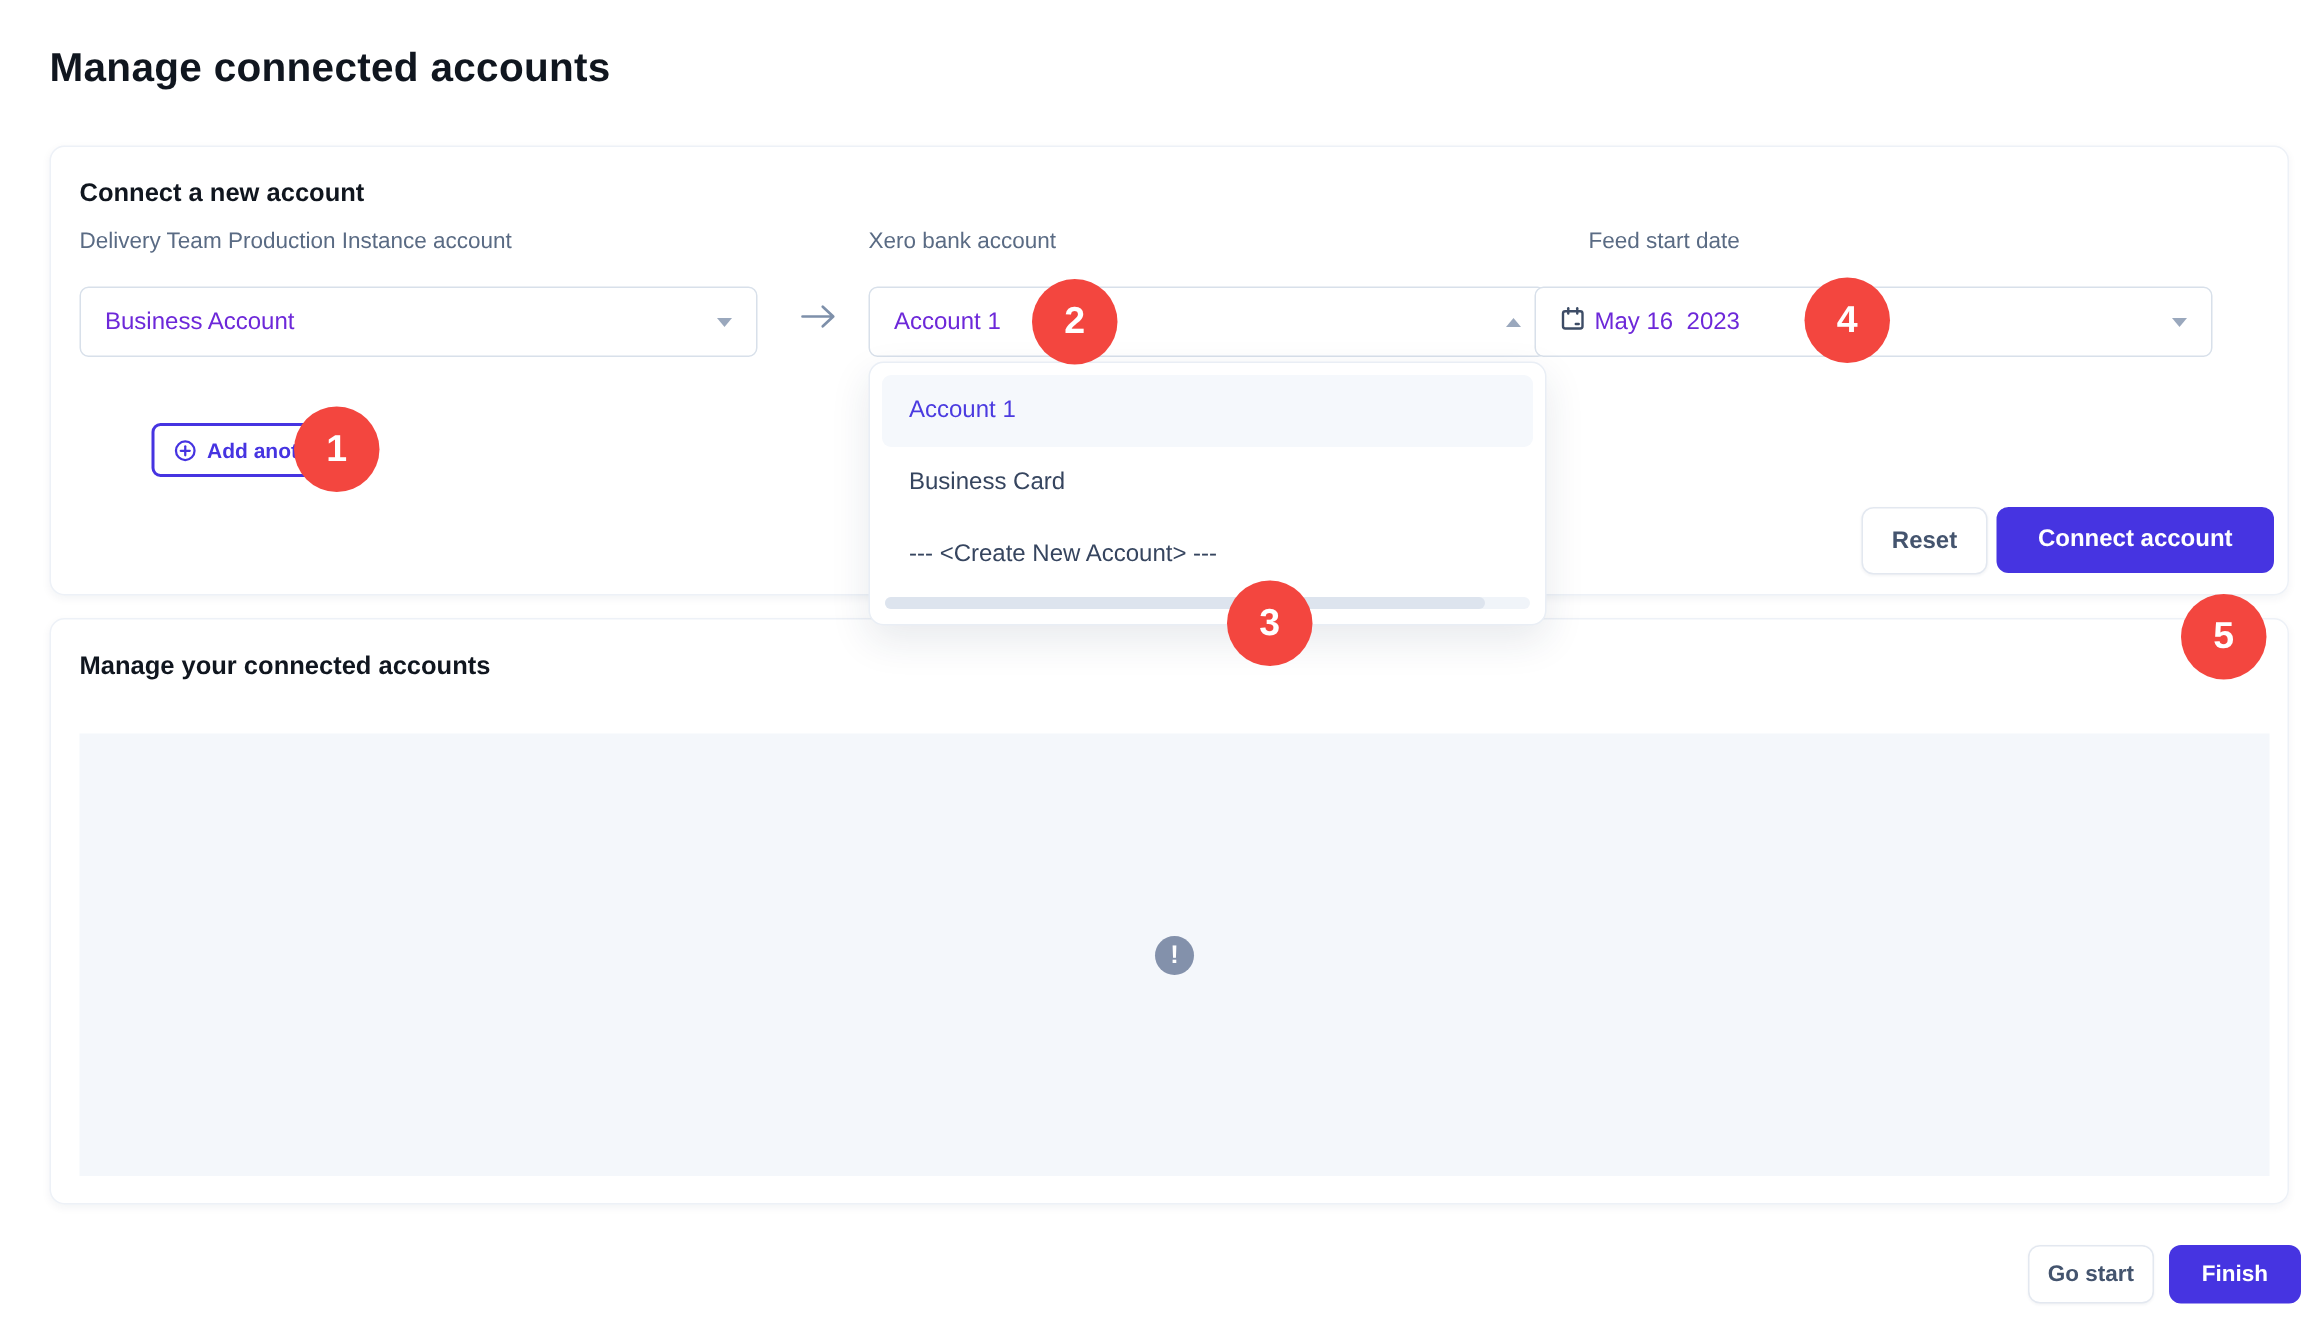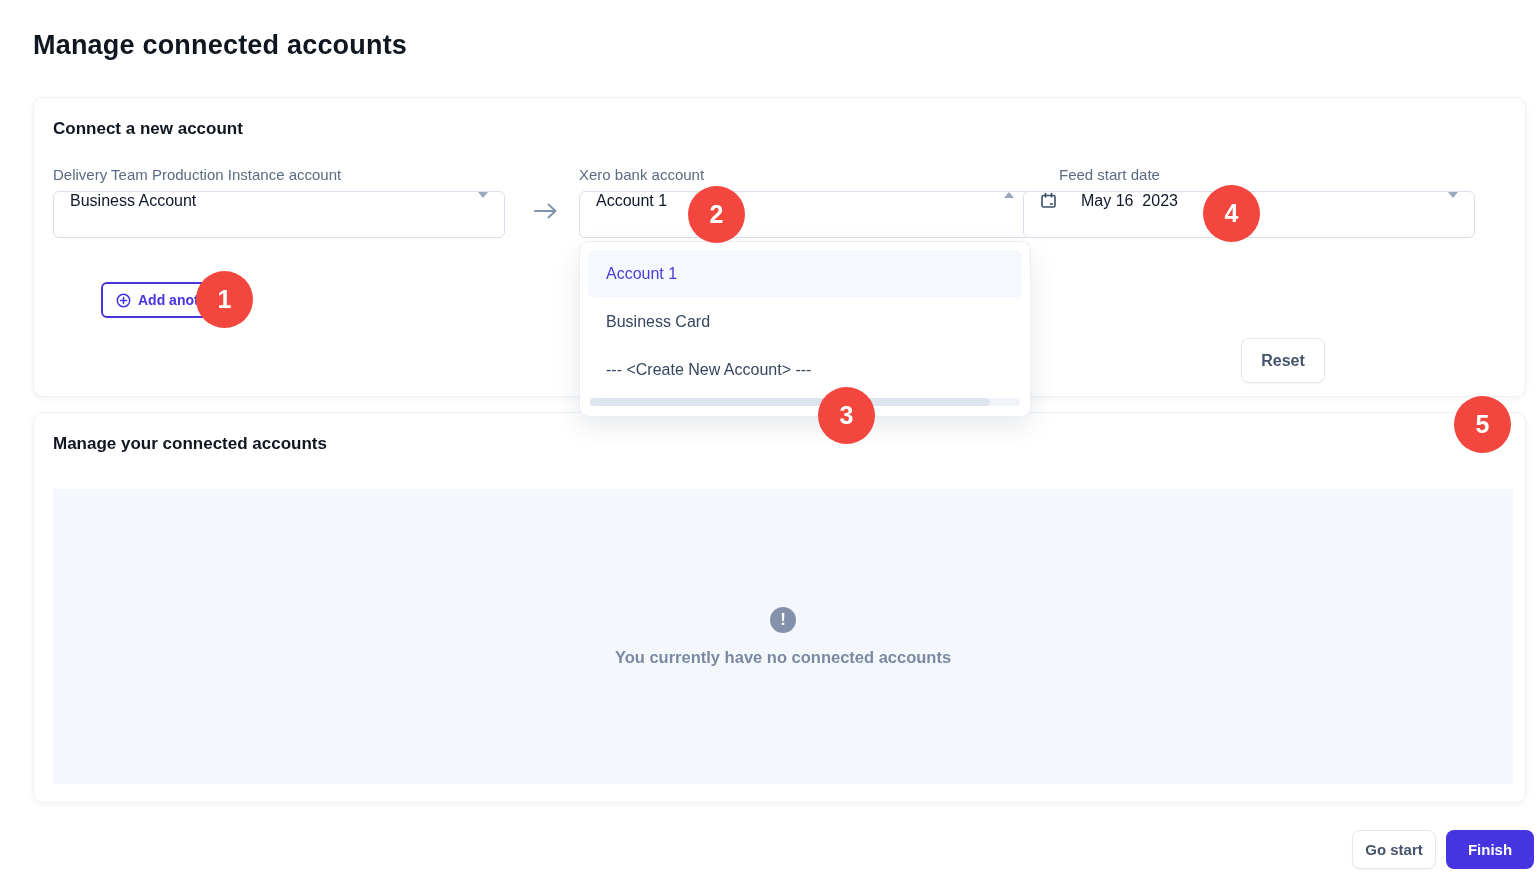--- a/index.html
+++ b/index.html
@@ -22,35 +22,35 @@
     border-radius: 10px;
     box-shadow: 0 2px 6px rgba(25,39,70,0.05);
   }
   .card-connect { left: 33px; top: 97px; width: 1493px; height: 300px; padding-left: 15px; }
   .card-manage  { left: 33px; top: 412px; width: 1493px; height: 391px; }
   .card-heading {
     position: absolute; left: 19px; top: 21px;
     font-size: 17px; font-weight: 800; color: #10161f;
   }
   .field-label {
-    position: absolute; top: 68px;
+    position: absolute; top: 54px;
     font-size: 15px; color: #5a6b84;
   }
   .lbl-source { left: 19px; }
   .lbl-xero   { left: 545px; }
   .lbl-date   { left: 1025px; }
   .select {
     position: absolute; top: 93px; height: 47px; width: 452px;
     border: 1px solid #d8e0ea; border-radius: 6px; background: #fff;
-    display: flex; align-items: flex-start; padding: 0 16px;
-    font-size: 16px; color: #0f172a; cursor: pointer;
+    display: flex; align-items: center; padding: 0 16px;
+    font-size: 16px; color: #6d28d9; cursor: pointer;
   }
   .sel-source { left: 19px; }
   .sel-xero   { left: 545px; }
-  .sel-date   { left: 989px; gap: 24px; }
+  .sel-date   { left: 989px; gap: 6px; }
   .sel-value { white-space: pre; }
   .caret-down {
     margin-left: auto; width: 0; height: 0;
     border-left: 5px solid transparent; border-right: 5px solid transparent;
     border-top: 6px solid #9aa8bd;
   }
   .caret-up {
     margin-left: auto; width: 0; height: 0;
     border-left: 5px solid transparent; border-right: 5px solid transparent;
     border-bottom: 6px solid #9aa8bd;
@@ -178,27 +178,27 @@
       <svg width="15" height="15" viewBox="0 0 15 15">
         <circle cx="7.5" cy="7.5" r="6.2" fill="none" stroke="#4634e1" stroke-width="1.5"></circle>
         <line x1="7.5" y1="4.5" x2="7.5" y2="10.5" stroke="#4634e1" stroke-width="1.5" stroke-linecap="round"></line>
         <line x1="4.5" y1="7.5" x2="10.5" y2="7.5" stroke="#4634e1" stroke-width="1.5" stroke-linecap="round"></line>
       </svg>
     </span>
     <span>Add another</span>
   </button>
 
   <button class="btn btn-white btn-reset">Reset</button>
+  <button class="btn btn-purple btn-connect">Connect account</button>
 </section>
 
 <section class="card card-manage">
   <h2 class="card-heading">Manage your connected accounts</h2>
   <div class="empty-panel">
     <div class="info-icon">!</div>
-    <div class="empty-text">You currently have no connected accounts</div>
   </div>
 </section>
 
 <button class="btn btn-white btn-goback">Go start</button>
 <button class="btn btn-purple btn-finish">Finish</button>
 
 <div class="badge badge-1">1</div>
 <div class="badge badge-2">2</div>
 <div class="badge badge-3">3</div>
 <div class="badge badge-4">4</div>

